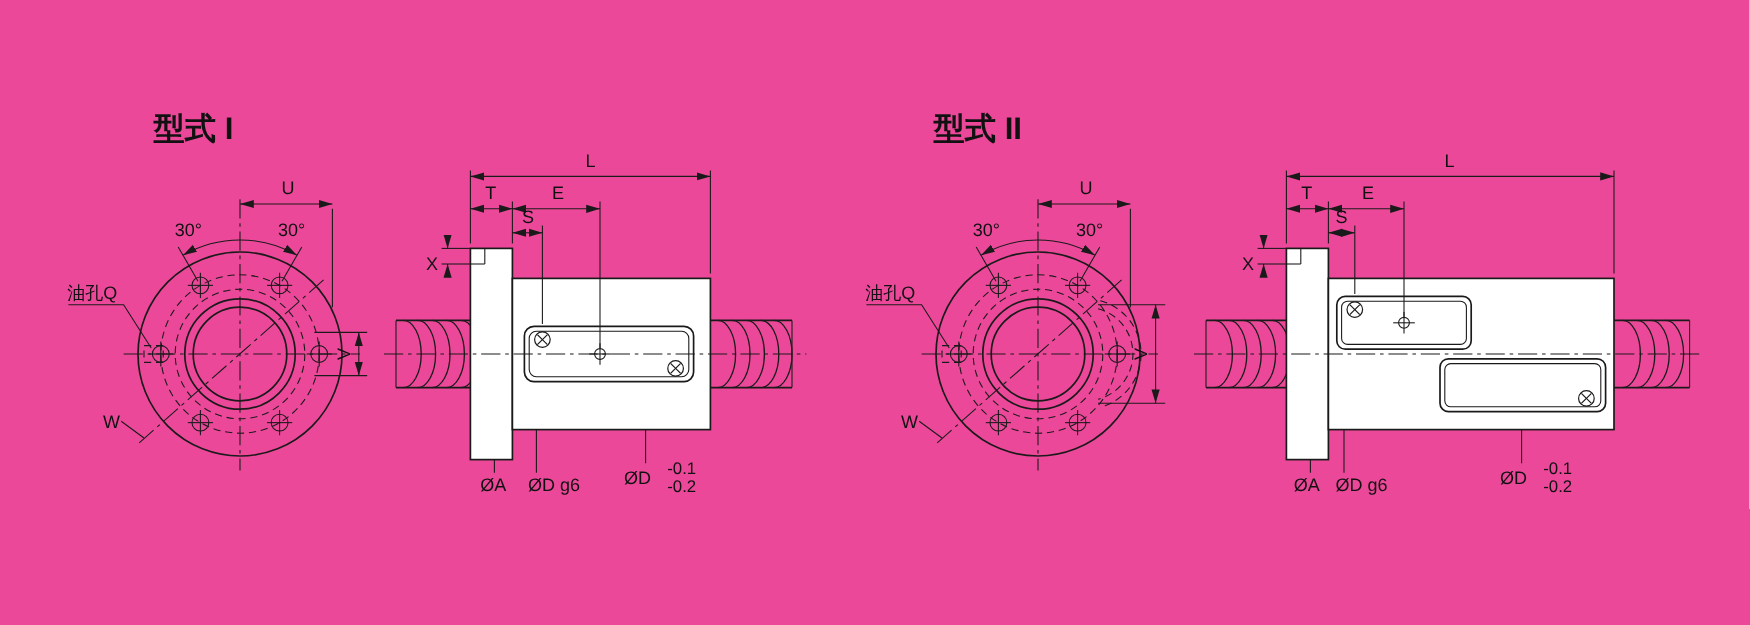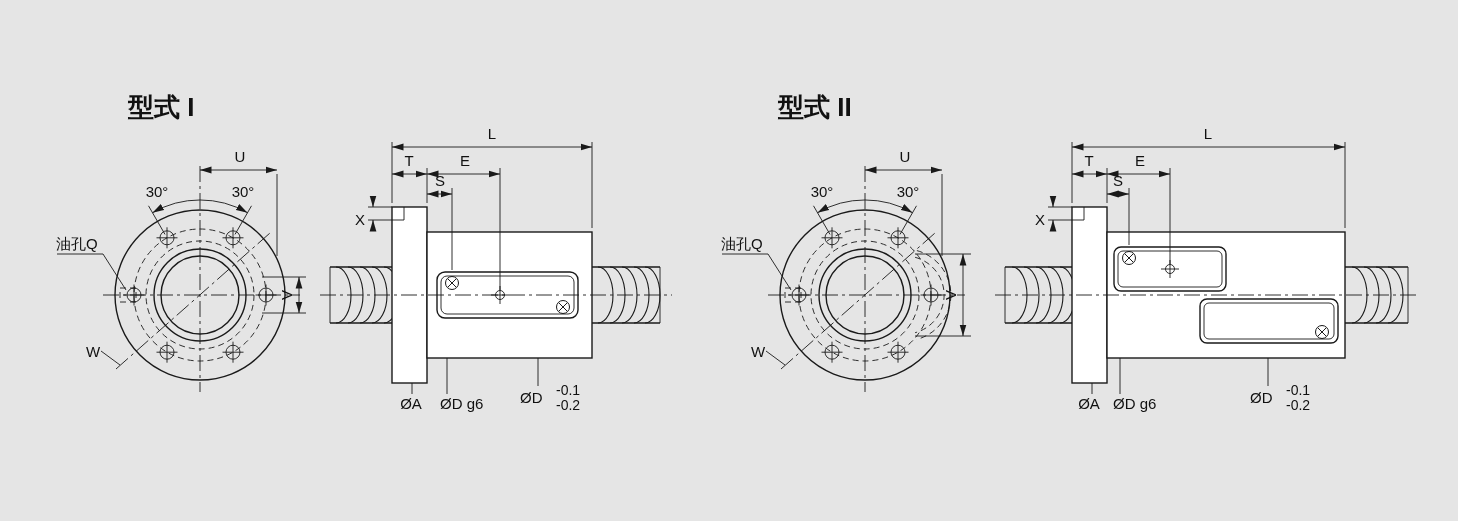--- a/index.html
+++ b/index.html
@@ -4,21 +4,21 @@
 <style>
   html, body {
     margin: 0;
     padding: 0;
     background: #ffffff;
   }
   .canvas {
     position: relative;
     width: 1458px;
     height: 521px;
-    background: #e5e5e5;
+    background: #ec4899;
     overflow: hidden;
   }
   svg {
     font-family: "Liberation Sans", "DejaVu Sans", sans-serif;
   }
   .out  { fill: none; stroke: #1a1a1a; stroke-width: 1.4; }
   .outw { fill: #ffffff; stroke: #1a1a1a; stroke-width: 1.4; }
   .thin { fill: none; stroke: #1a1a1a; stroke-width: 0.9; }
   .dash { stroke-dasharray: 6 4; }
   .cl   { stroke-dasharray: 16 4 3 4; }

